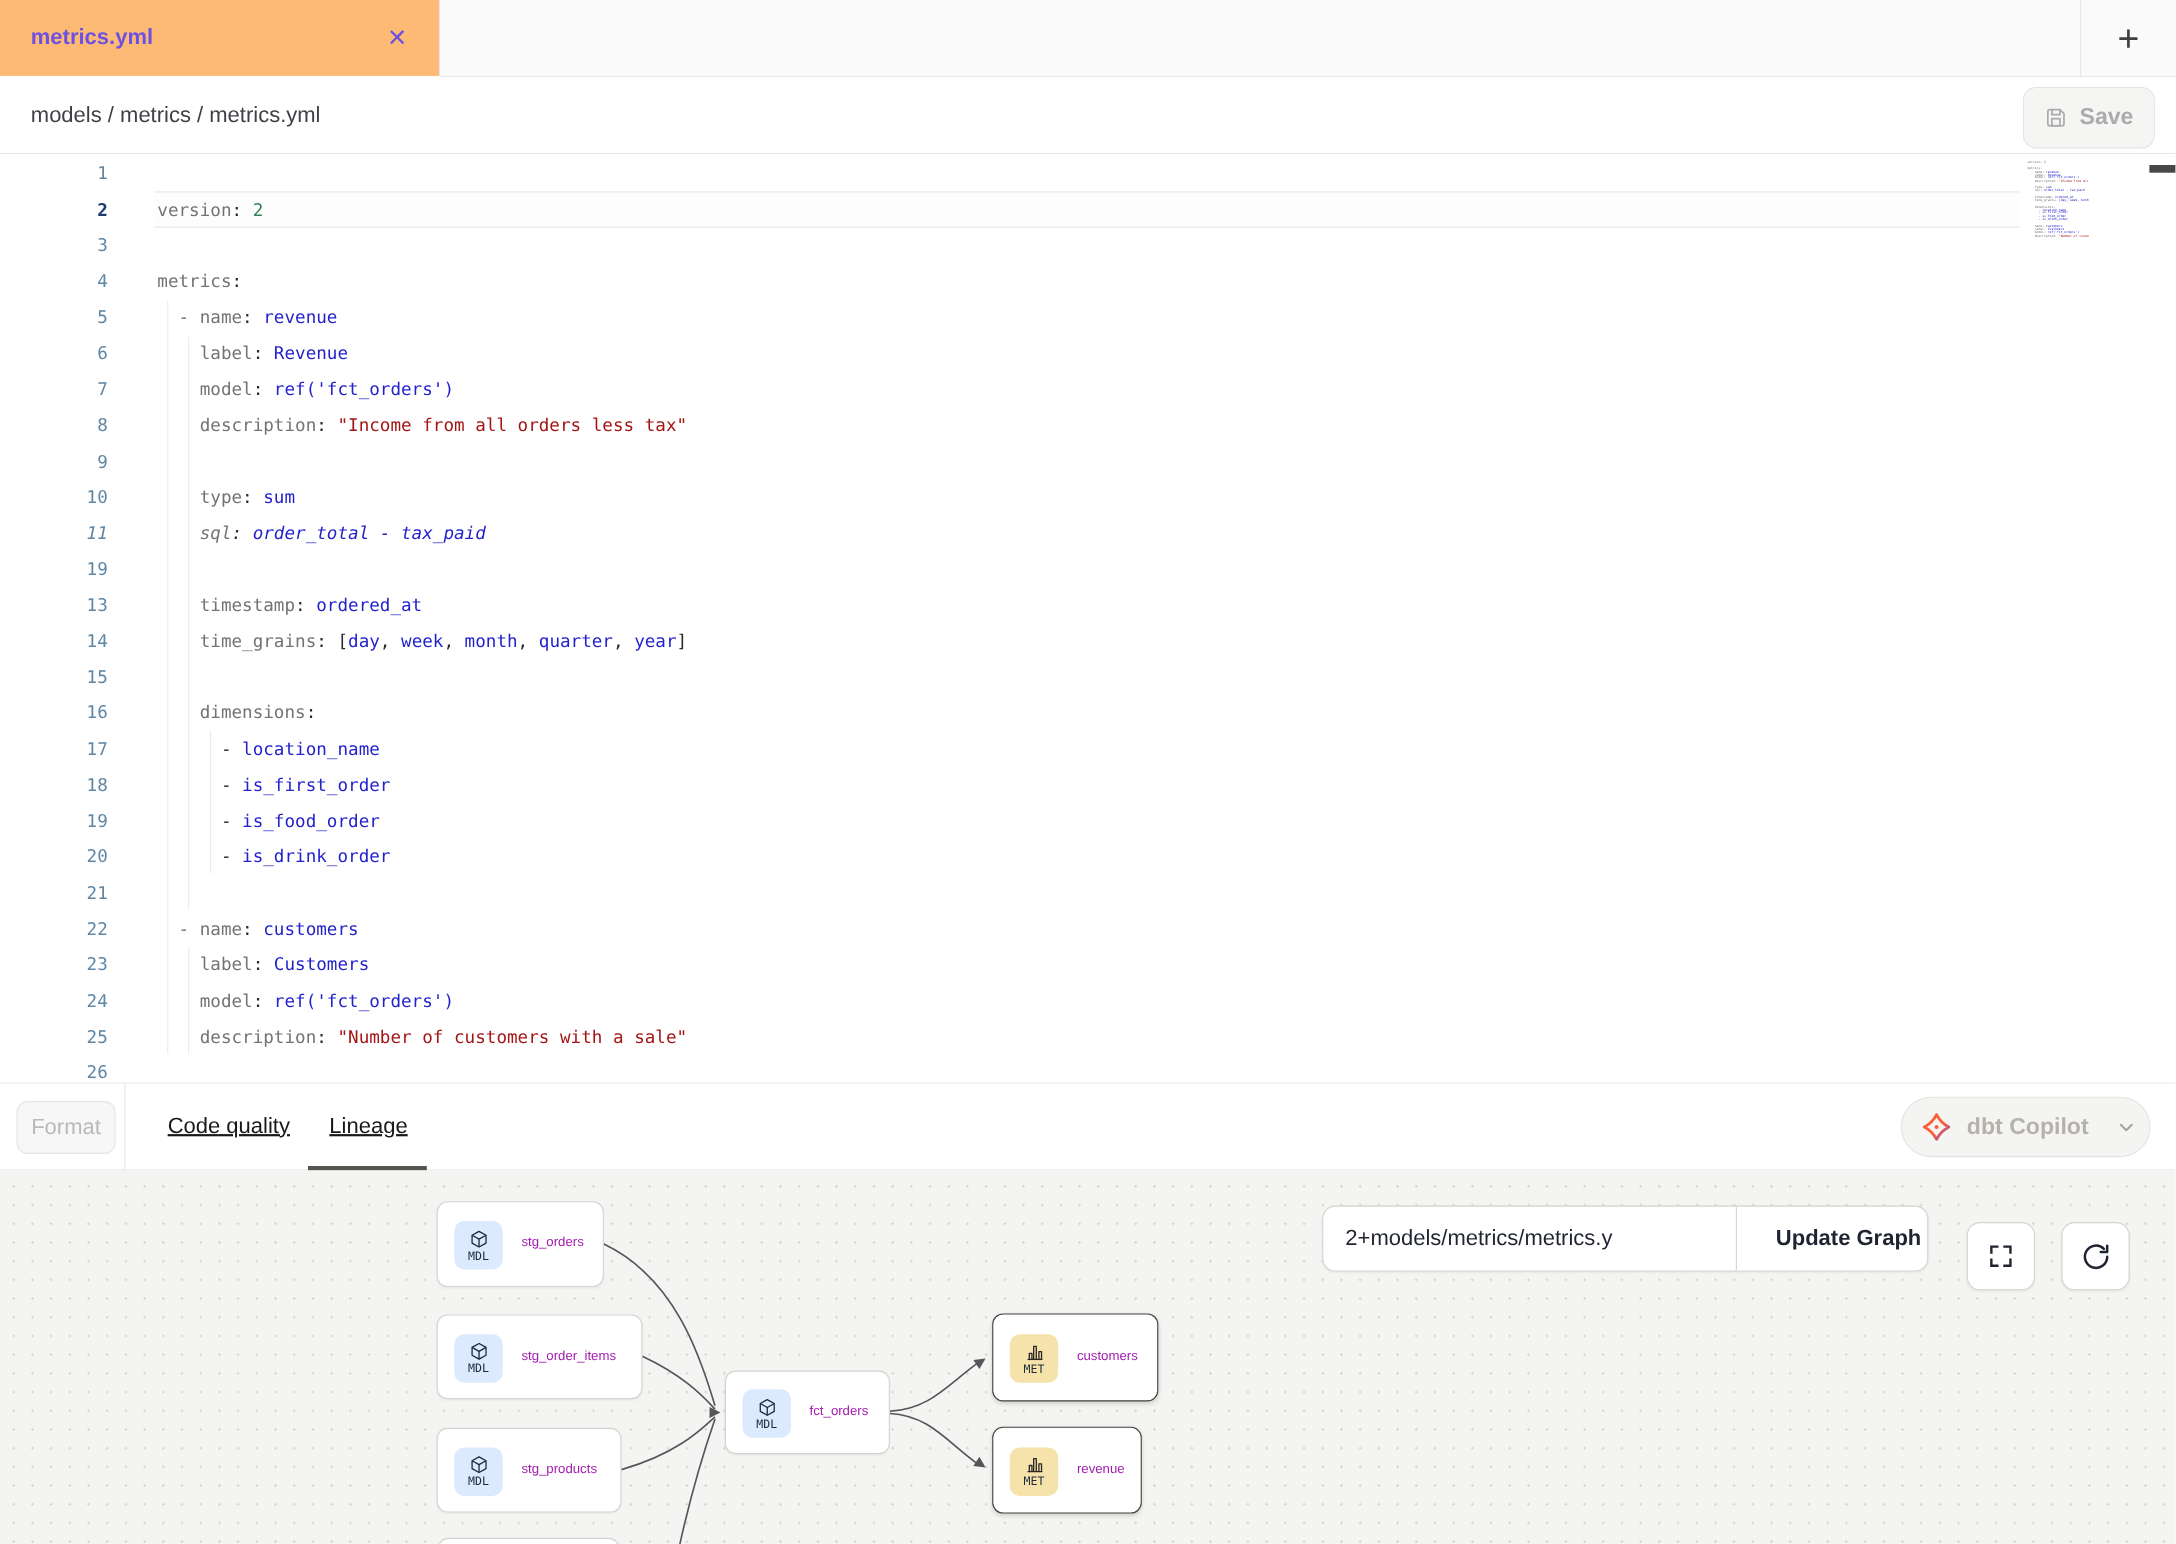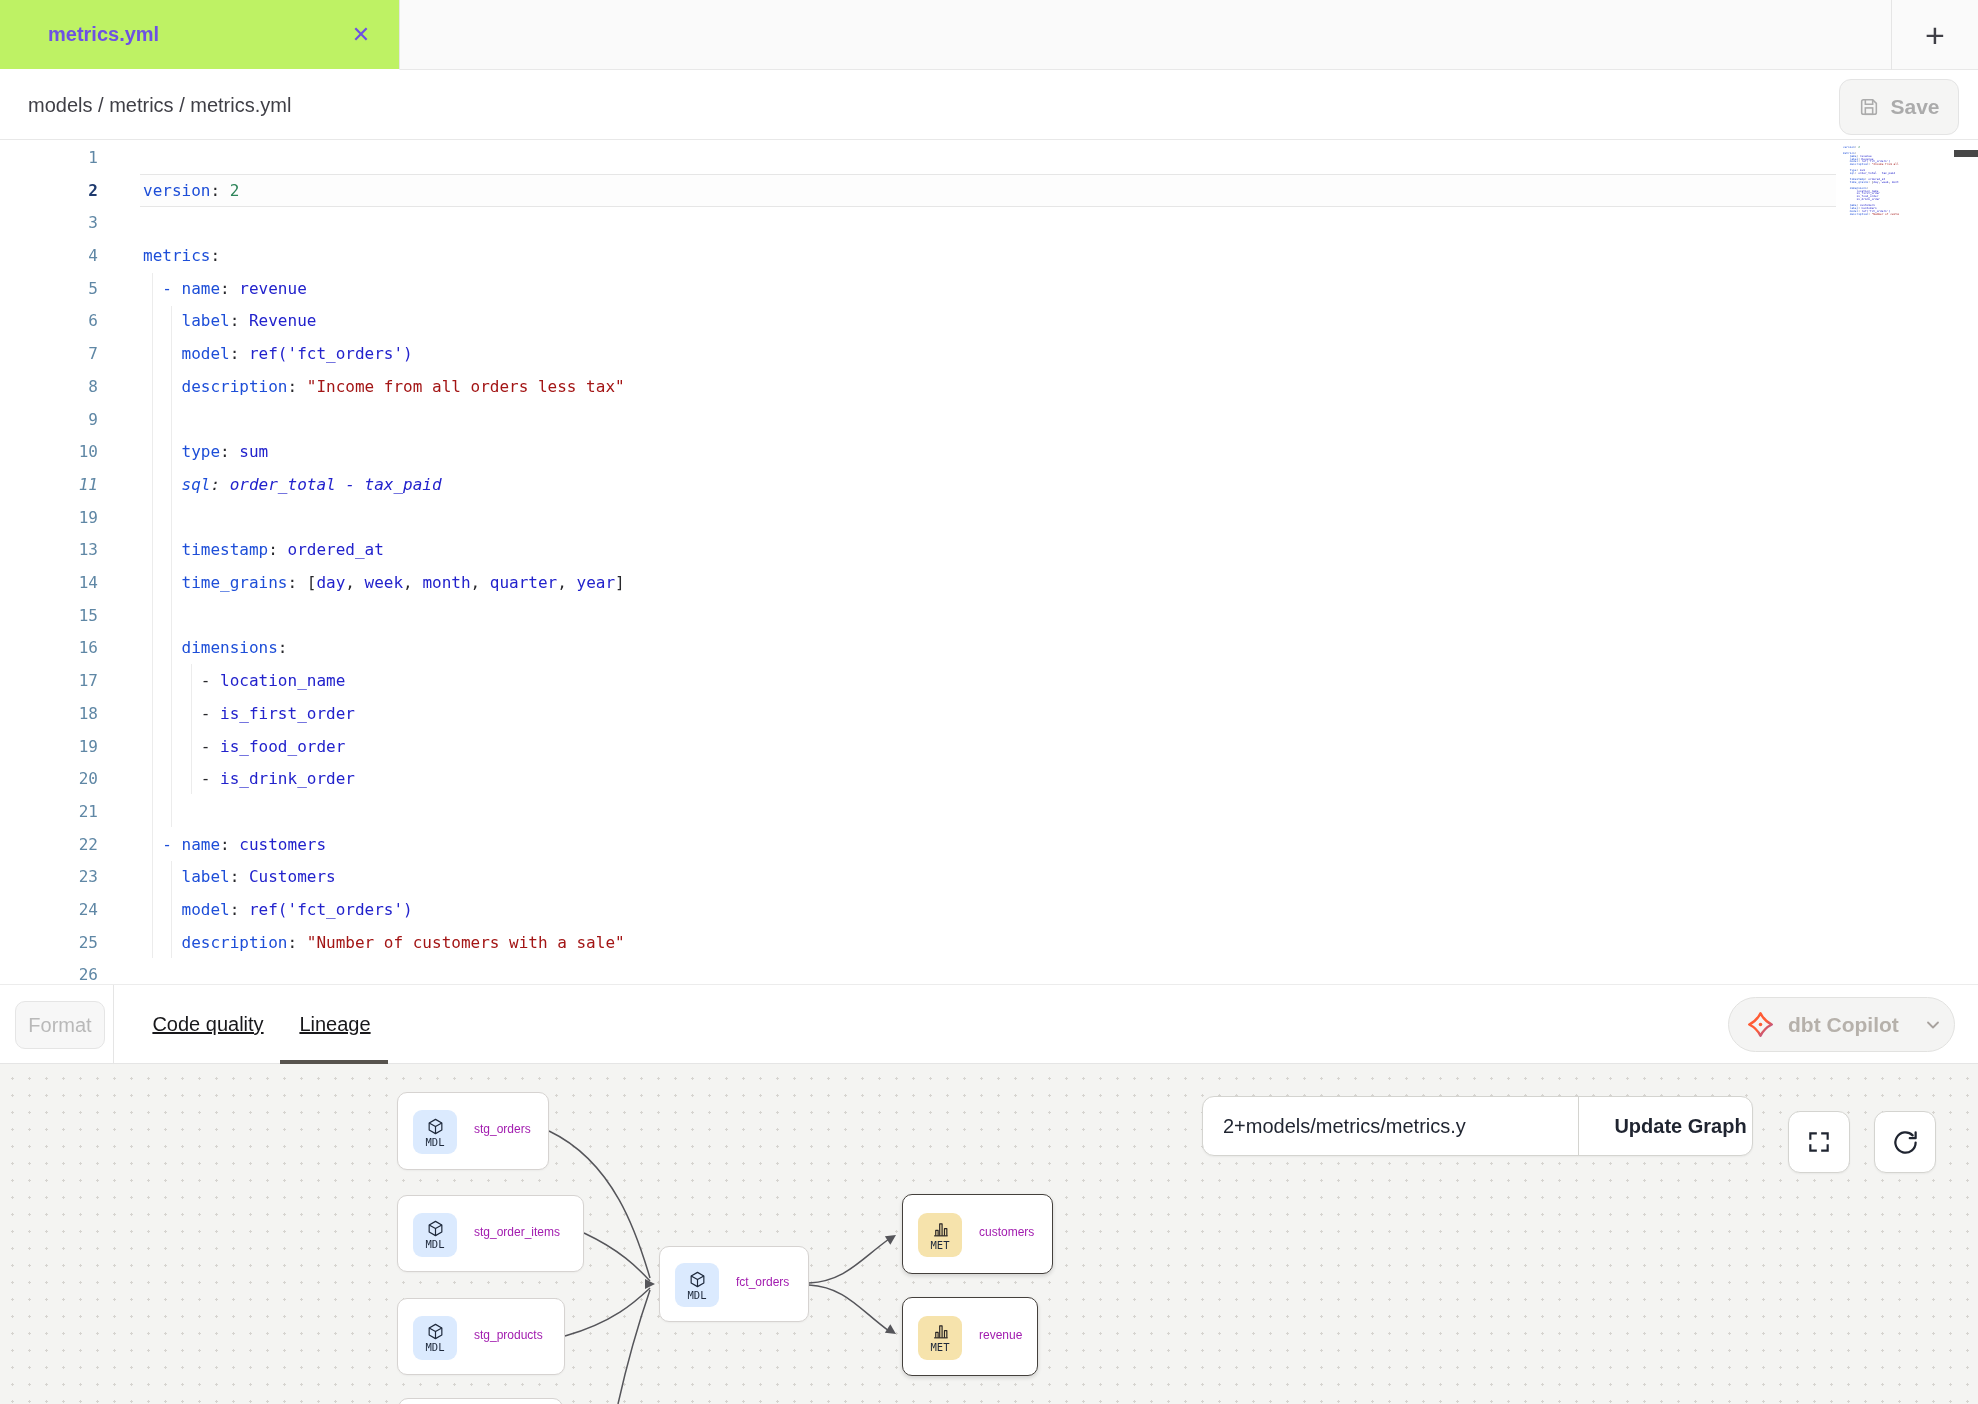--- a/index.html
+++ b/index.html
@@ -1,39 +1,39 @@
 <!DOCTYPE html>
 <html><head>
 <meta charset="utf-8">
 <style>
   * { margin:0; padding:0; box-sizing:border-box; }
   html,body { width:1978px; height:1404px; background:#fff; font-family:"Liberation Sans", sans-serif; }
   #app { position:relative; width:1978px; height:1404px; overflow:hidden; background:#fff; }
 
   
   .tabbar { position:absolute; left:0; top:0; width:1978px; height:70px; background:#fafafa; border-bottom:1px solid #e8e8e8; }
-  .tab-active { position:absolute; left:0; top:0; width:400px; height:70px; background:#bef264; border-right:1px solid #e5e5e5; border-bottom:1px solid #fff; display:flex; align-items:center;padding-left:20px; }
+  .tab-active { position:absolute; left:0; top:0; width:400px; height:70px; background:#fdba74; border-right:1px solid #e5e5e5; border-bottom:1px solid #fff; display:flex; align-items:center; }
   .tab-title { margin-left:28px; font-size:20px; font-weight:700; color:#6d51e3; }
   .tab-close { position:absolute; left:345px; top:0; width:32px; height:70px; display:flex; align-items:center; justify-content:center; font-size:22px; color:#6d51e3; cursor:pointer; }
   .newtab-zone { position:absolute; left:1891px; top:0; width:87px; height:70px; border-left:1px solid #e5e5e5; display:flex; align-items:center; justify-content:center; }
   .newtab { font-size:34px; font-weight:300; color:#3f3f46; line-height:1; }
 
   
   .crumbrow { position:absolute; left:0; top:70px; width:1978px; height:70px; background:#fff; border-bottom:1px solid #e8e8e8; }
   .crumb { position:absolute; left:28px; top:0; height:70px; display:flex; align-items:center; font-size:20px; color:#3f3f46; }
   .save-btn { position:absolute; left:1828px; top:9px; width:120px; height:56px; background:#f5f5f4; border:1px solid #e4e4e4; border-radius:12px; display:flex; align-items:center; justify-content:center; gap:10px; color:#ababab; font-size:21px; font-weight:600;margin-left:11px; }
 
   
   .editor { position:absolute; left:0; top:140px; width:1978px; height:844px; background:#fff; overflow:hidden; font-family:"DejaVu Sans Mono", monospace; }
   .code-row { position:absolute; left:0; width:1900px; height:33px; }
   .lineno { position:absolute; left:0; top:0; width:98px; height:33px; text-align:right; font-size:16px; line-height:33px; color:#5f87a5; }
   .code-row.current .lineno { color:#1e3a6e; font-weight:700; }
   .code-text { position:absolute; left:143px; top:0; height:33px; font-size:16px; line-height:33px; white-space:pre; }
   .cur-line-box { position:absolute; left:140px; width:1696px; height:33px; background:#fdfdfd; border-top:1px solid #e6e6e6; border-bottom:1px solid #e6e6e6; }
-  .tok-k { color:#1d4ed8; }
+  .tok-k { color:#737373; }
   .tok-v { color:#2222cc; }
   .tok-s { color:#a31515; }
   .tok-n { color:#2f855a; }
   .tok-p { color:#28282c; }
   .guide { position:absolute; width:1px; background:#ececec; }
   
   .minimap { position:absolute; left:1843px; top:3px; width:56px; height:130px; overflow:hidden; }
   .mm-line { font-size:2.8px; line-height:2.9px; white-space:pre; font-family:"DejaVu Sans Mono", monospace; }
   .scrollmark { position:absolute; left:1954px; top:10px; width:24px; height:7px; background:#474747; }
 

